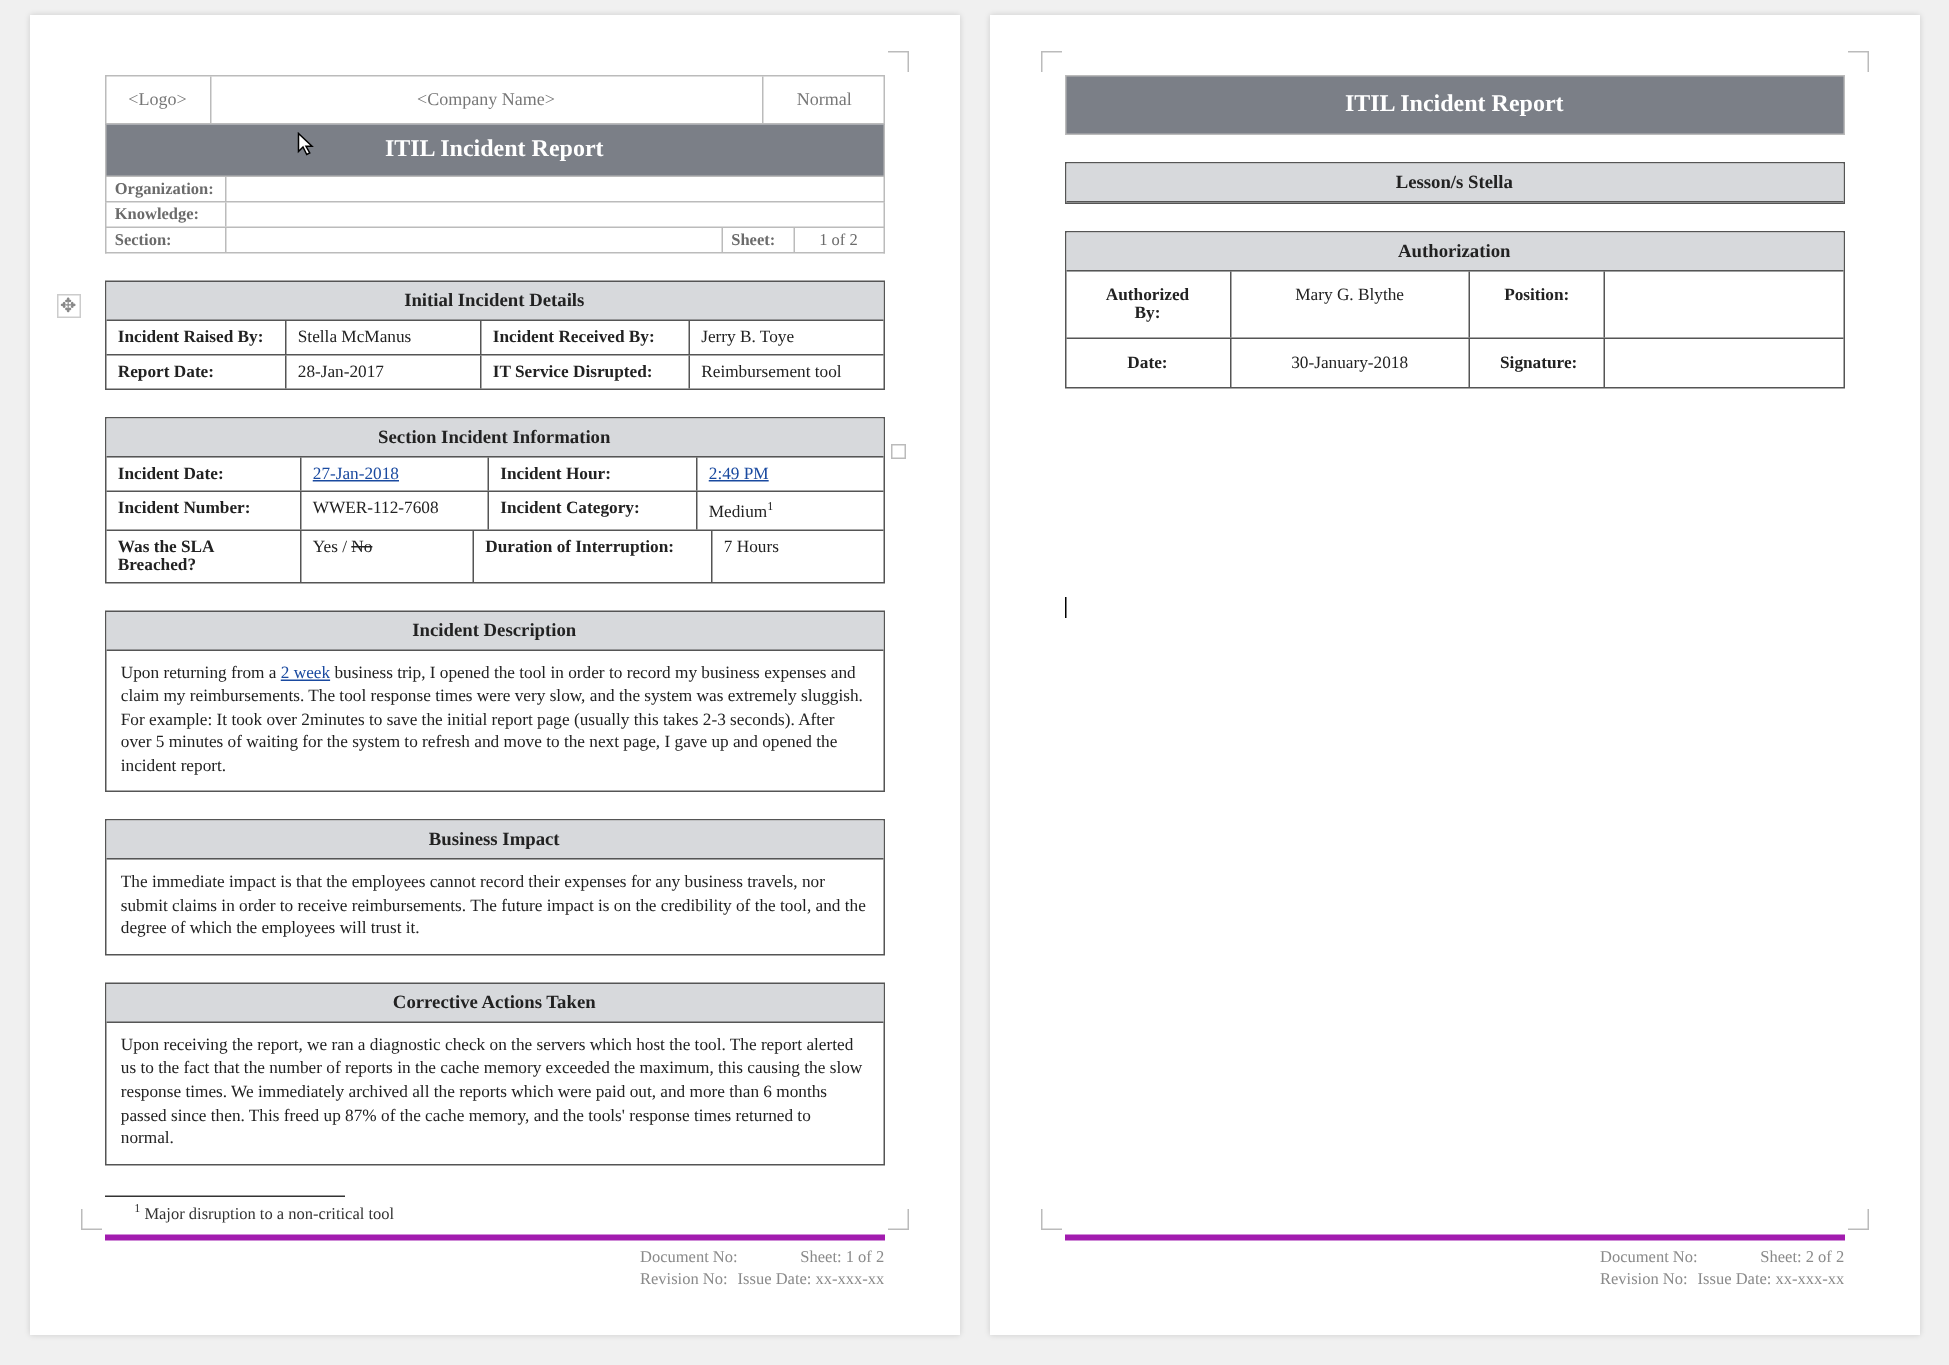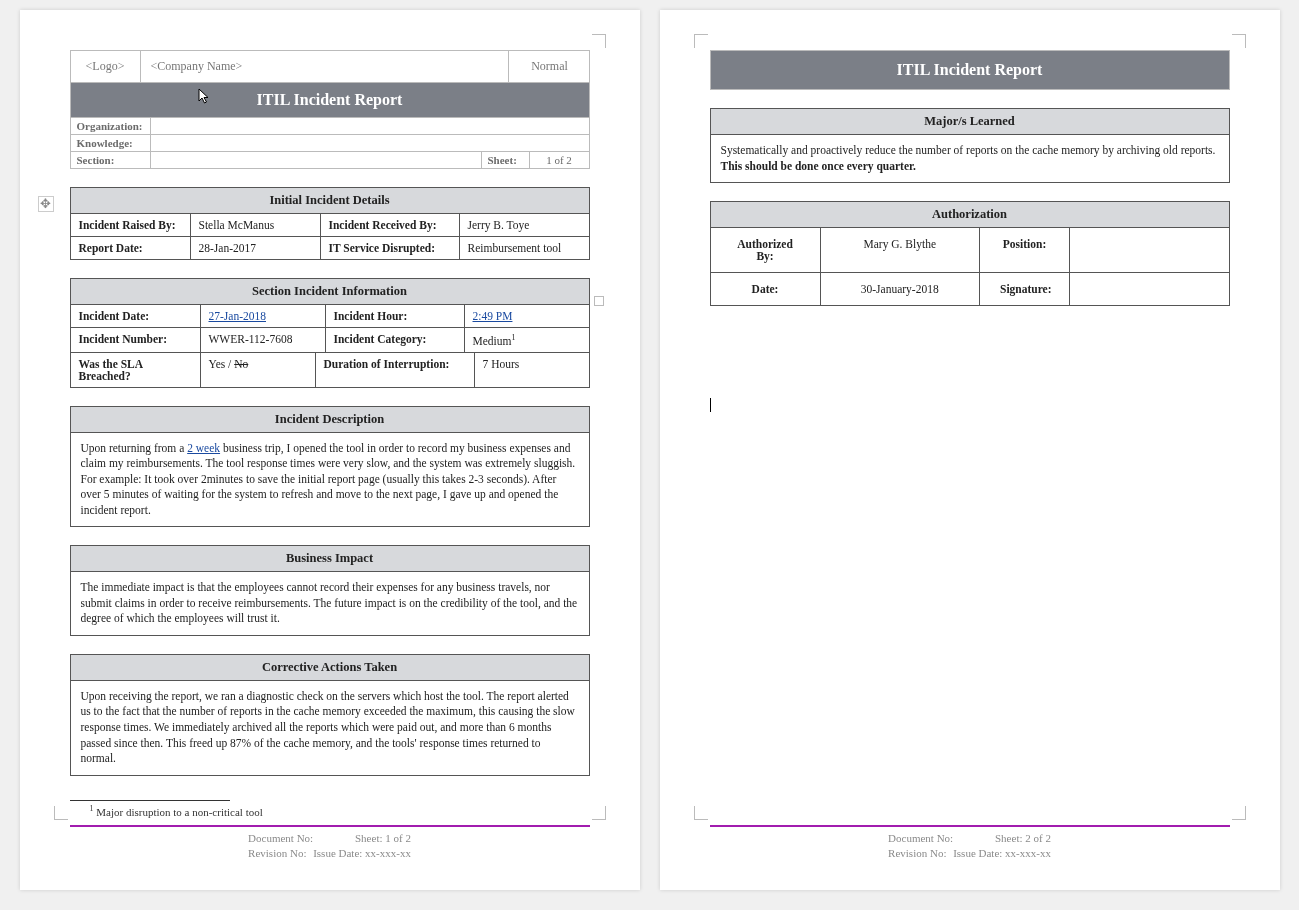--- a/index.html
+++ b/index.html
@@ -27,21 +27,21 @@
   
   .hdr-top {
     display: flex;
     border: 1px solid #bbb;
   }
   .hdr-top > div {
     padding: 8px 10px;
     color: #777;
   }
   .hdr-top .logo { width: 70px; border-right: 1px solid #bbb; text-align:center; }
-  .hdr-top .company { flex:1; border-right:1px solid #bbb; }
+  .hdr-top .company { flex:1; text-align:center; border-right:1px solid #bbb; }
   .hdr-top .normal { width: 80px; text-align:center;padding-left:12px; }
 
   .title-bar {
     background: #7b7f87;
     color: #fff;
     font-weight: bold;
     font-size: 16px;
     text-align: center;
     padding: 8px 0;
     border: 1px solid #bbb;
@@ -81,27 +81,27 @@
   .strike { text-decoration: line-through; }
   sup { font-size:8px; vertical-align: super; }
 
   
   .footnote-wrap { margin-top: auto; }
   .footnote-rule { width: 160px; border-top:1px solid #333; margin-bottom:3px;}
   .footnote { font-size:11px; color:#333;margin-left:20px; }
 
   
   .page-footer {
-    border-top: 2px solid #a21caf;
+    border-top: 4px solid #a21caf;
     margin-top: 8px;
     padding-top: 4px;
     font-size: 11px;
     color: #8a8a8a;
     display:flex;
-    justify-content: center;
+    justify-content: flex-end;
   }
   .page-footer .left div, .page-footer .right div { line-height:1.3; }
   .page-footer .right { text-align:right; }
 
   
   .crop-tl, .crop-tr, .crop-bl, .crop-br {
     position:absolute; width:14px; height:14px; border-color:#bbb;
   }
   .crop-tr { top: 24px; right: 34px; border-top:1px solid #bbb; border-right:1px solid #bbb; }
   .crop-tl { top: 24px; left: 34px; border-top:1px solid #bbb; border-left:1px solid #bbb; }
@@ -263,24 +263,21 @@
   <div class="crop-tl"></div>
   <div class="crop-tr"></div>
   <div class="crop-bl"></div>
   <div class="crop-br"></div>
   <div class="caret2"></div>
 
   <div class="page-content">
     <div class="title-bar2">ITIL Incident Report</div>
 
     <div class="section">
-      <div class="section-head">Major/s Learned</div>
-      <div class="section-body">
-        <span>Systematically and proactively reduce the number of reports on the cache memory by archiving old reports. </span><b>This should be done once every quarter.</b>
-      </div>
+      <div class="section-head">Lesson/s Stella</div>
     </div>
 
 
     <div class="auth">
       <div class="section-head" style="border-bottom:1px solid #555">Authorization</div>
       <div class="arow">
         <div class="al">Authorized By:</div>
         <div class="av">Mary G. Blythe</div>
         <div class="al2">Position:</div>
         <div class="av2"></div>

